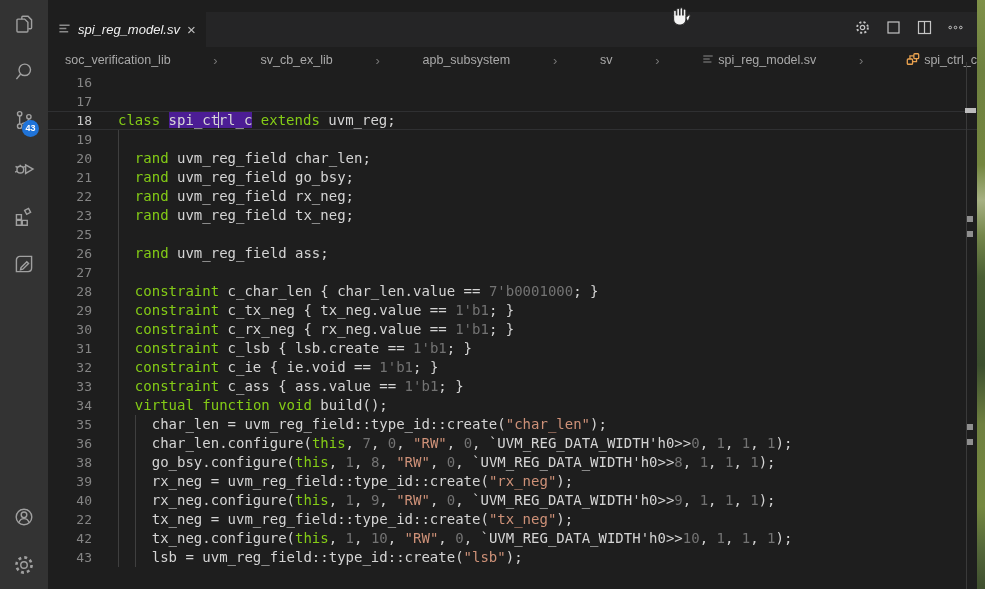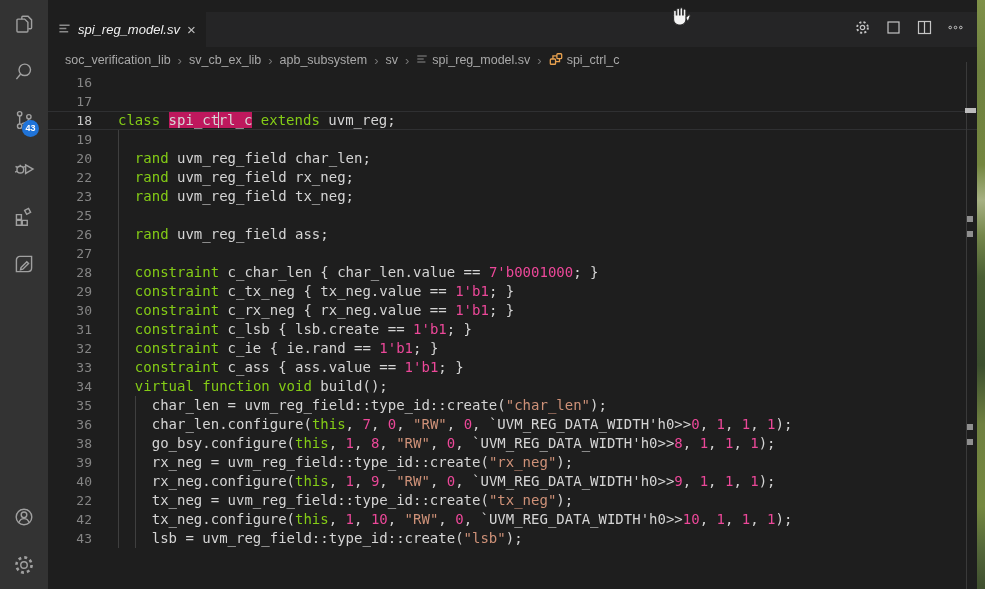--- a/index.html
+++ b/index.html
@@ -21,33 +21,33 @@
   
   .main{ position:absolute; left:48px; top:12px; width:929px; height:589px; background:#1e1e1e; }
   .tabbar{ height:35px; background:#252526; display:flex; align-items:stretch; }
   .tab{ width:158px; background:#1e1e1e; display:flex; align-items:center; gap:7px;
     padding:0 10px; color:#efefef; font-size:13px; font-style:italic; }
   .tab-close{ margin-left:auto; color:#c0c0c0; font-style:normal; font-size:15px;
     width:18px; text-align:center; border-radius:3px; }
   .editor-actions{ margin-left:auto; display:flex; align-items:center; gap:14px; padding-right:13px; }
   .editor-actions svg{ stroke:#c5c5c5; fill:none; }
   .breadcrumb{ height:26px; display:flex; align-items:center; gap:7px; padding-left:17px;
-    color:#a9a9a9; font-size:12.5px; white-space:nowrap; }
+    color:#a9a9a9; font-size:12.5px; white-space:nowrap;justify-content:space-between; }
   .bc-sep{ color:#767676; font-size:13px; }
   .bc-item{ display:flex; align-items:center; gap:4px; }
   
   .editor{ position:absolute; left:0; top:61px; right:0; bottom:0; overflow:hidden;
     font-family:"DejaVu Sans Mono","Liberation Mono",monospace; font-size:14px; }
   .line{ display:flex; height:19px; line-height:19px; position:relative; }
   .line.cur{ box-shadow: inset 0 1px 0 #2f3032, inset 0 -1px 0 #2f3032; }
   .ln{ width:44px; flex:none; text-align:right; color:#858585; font-size:13px; }
   .cur .ln{ color:#c6c6c6; }
   .code{ margin-left:26px; white-space:pre; color:#d4d4d4; }
-  .kw{ color:#84cc16; } .txt{ color:#d4d4d4; } .num{ color:#ec4899; } .str{ color:#ce9178; }
-  .hl{ color:#d7d7d7; background:#be185d; }
+  .kw{ color:#84cc16; } .txt{ color:#d4d4d4; } .num{ color:#737373; } .str{ color:#ce9178; }
+  .hl{ color:#d7d7d7; background:#4c1d95; }
   .caret{ display:inline-block; width:1.5px; height:16px; background:#cccccc;
     vertical-align:-3px; margin:0 -1px; }
   .g{ position:absolute; top:0; bottom:0; width:1px; background:#3f3f3f; }
   .g1{ left:70px; } .g2{ left:87px; }
   
   .scroll-divider{ position:absolute; left:918px; top:50px; bottom:0; width:1px; background:#3a3a3a; }
   .ovr{ position:absolute; right:0; top:0; bottom:0; width:14px; }
   .ovm{ position:absolute; right:4px; width:6px; height:6px; background:#8f8f8f; }
   .ovm.cursor{ right:1px; width:11px; height:5px; background:#bcbcbc; }
   
@@ -206,20 +206,25 @@
           <span class="ln">19</span>
           <i class="g g1"></i>
           <span class="code"></span>
         </div>
         <div class="line">
           <span class="ln">20</span>
           <i class="g g1"></i>
           <span class="code"><span class="txt">  </span><span class="kw">rand</span><span class="txt"> uvm_reg_field char_len;</span></span>
         </div>
         <div class="line">
+          <span class="ln">21</span>
+          <i class="g g1"></i>
+          <span class="code"><span class="txt">  </span><span class="kw">rand</span><span class="txt"> uvm_reg_field go_bsy;</span></span>
+        </div>
+        <div class="line">
           <span class="ln">22</span>
           <i class="g g1"></i>
           <span class="code"><span class="txt">  </span><span class="kw">rand</span><span class="txt"> uvm_reg_field rx_neg;</span></span>
         </div>
         <div class="line">
           <span class="ln">23</span>
           <i class="g g1"></i>
           <span class="code"><span class="txt">  </span><span class="kw">rand</span><span class="txt"> uvm_reg_field tx_neg;</span></span>
         </div>
         <div class="line">
@@ -252,21 +257,21 @@
           <span class="code"><span class="txt">  </span><span class="kw">constraint</span><span class="txt"> c_rx_neg { rx_neg.value == </span><span class="num">1'b1</span><span class="txt">; }</span></span>
         </div>
         <div class="line">
           <span class="ln">31</span>
           <i class="g g1"></i>
           <span class="code"><span class="txt">  </span><span class="kw">constraint</span><span class="txt"> c_lsb { lsb.create == </span><span class="num">1'b1</span><span class="txt">; }</span></span>
         </div>
         <div class="line">
           <span class="ln">32</span>
           <i class="g g1"></i>
-          <span class="code"><span class="txt">  </span><span class="kw">constraint</span><span class="txt"> c_ie { ie.rand == </span><span class="num">1'b1</span><span class="txt">; }</span></span>
+          <span class="code"><span class="txt">  </span><span class="kw">constraint</span><span class="txt"> c_ie { ie.void == </span><span class="num">1'b1</span><span class="txt">; }</span></span>
         </div>
         <div class="line">
           <span class="ln">33</span>
           <i class="g g1"></i>
           <span class="code"><span class="txt">  </span><span class="kw">constraint</span><span class="txt"> c_ass { ass.value == </span><span class="num">1'b1</span><span class="txt">; }</span></span>
         </div>
         <div class="line">
           <span class="ln">34</span>
           <i class="g g1"></i>
           <span class="code"><span class="txt">  </span><span class="kw">virtual</span><span class="txt"> </span><span class="kw">function</span><span class="txt"> </span><span class="kw">void</span><span class="txt"> build();</span></span>

